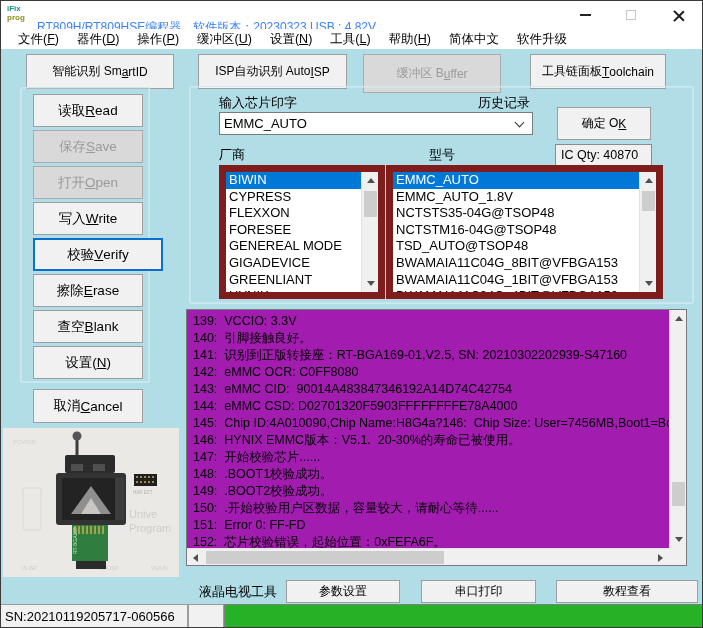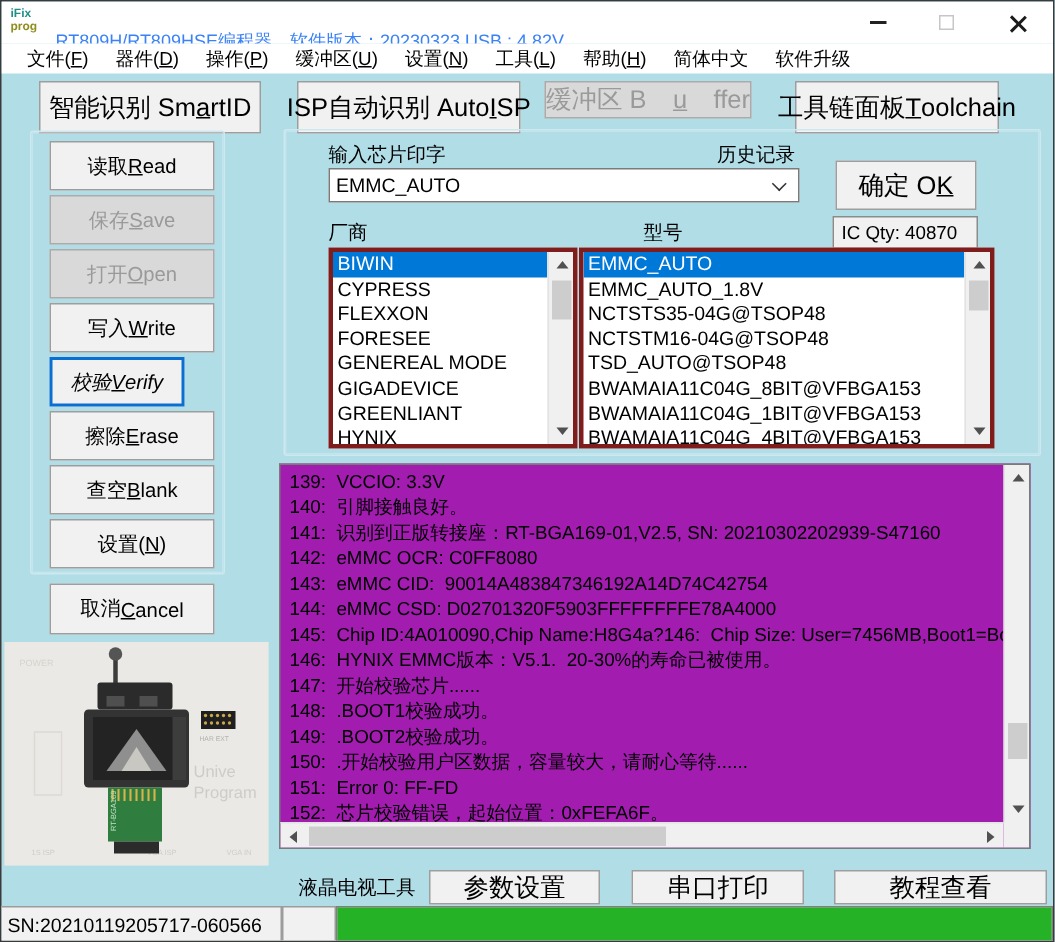--- a/index.html
+++ b/index.html
@@ -20,38 +20,38 @@
   .close-glyph { position:relative; width:12px; height:12px; }
   .close-glyph::before, .close-glyph::after { content:""; position:absolute; left:5px; top:0; width:1.6px; height:14px; background:#1a1a1a; }
   .close-glyph::before { transform:rotate(45deg); } .close-glyph::after { transform:rotate(-45deg); }
 
   
   .menubar { position:absolute; left:0; top:28px; width:100%; height:20px; background:#ffffff; font-size:12.5px; display:flex; align-items:center; padding-left:8px; }
   .mi { padding:0 9px; white-space:nowrap; color:#000; }
   .u { text-decoration:underline; }
 
   
-  .btn { position:absolute; background:#f1f1f1; border:1px solid #9e9e9e; font-size:17px; color:#000; display:flex; align-items:center; justify-content:center; white-space:nowrap; cursor:default; }
+  .btn { position:absolute; background:#f1f1f1; border:1px solid #9e9e9e; font-size:12px; color:#000; display:flex; align-items:center; justify-content:center; white-space:nowrap; cursor:default; }
   .btn.big { font-size:13.5px; }
   .btn.disabled { background:#d9d9d9; color:#9a9a9a; border-color:#ababab; }
   .btn.focused { border:2px solid #0b6fd1; }
 
   .groupbox { position:absolute; border:1px solid #cde8ef; border-radius:2px; box-shadow:0 0 0 1px rgba(255,255,255,0.25) inset; }
 
   .lab { position:absolute; font-size:13px; color:#000; white-space:nowrap; }
 
   
   .combo { position:absolute; background:#fff; border:1px solid #7a7a7a; display:flex; align-items:center; }
   .combo .val { flex:1; font-size:13px; padding-left:4px; white-space:nowrap; overflow:hidden; }
   .chev { width:7px; height:7px; border-right:1.6px solid #333; border-bottom:1.6px solid #333; transform:rotate(45deg); margin-right:9px; margin-top:-3px; }
 
   .sunken { position:absolute; background:#f1f1f1; border:1px solid #8b8b8b; font-size:12.5px; display:flex; align-items:center; padding-left:5px; }
 
   
-  .list { position:absolute; background:#fff; border:3px solid #7f1d1d; overflow:hidden; }
+  .list { position:absolute; background:#fff; border:7px solid #7f1d1d; overflow:hidden; }
   .list-inner { position:absolute; left:0; top:0; right:17px; bottom:0; overflow:hidden; }
   .li { height:16.6px; line-height:16.6px; font-size:13px; padding-left:3px; white-space:nowrap; color:#000; }
   .li.sel { background:#0078d7; color:#fff; }
 
   
   .sb-v { position:absolute; top:0; right:0; bottom:0; width:17px; background:#f0f0f0; border-left:1px solid #e2e2e2; }
   .sb-h { position:absolute; left:0; right:17px; bottom:0; height:17px; background:#f0f0f0; border-top:1px solid #e2e2e2; }
   .sb-btn { position:absolute; width:17px; height:17px; display:flex; align-items:center; justify-content:center; }
   .sb-v .top { top:0; left:0; } .sb-v .bot { bottom:0; left:0; }
   .sb-h .lft { left:0; top:0; } .sb-h .rgt { right:0; top:0; }
@@ -116,21 +116,21 @@
   <div class="btn" style="left:25px; top:53px; width:148px; height:35px;">
       <span>智能识别 Sm</span>
       <span class="u">a</span>
       <span>rtID</span>
     </div>
   <div class="btn" style="left:197px; top:53px; width:149px; height:35px;">
       <span>ISP自动识别 Auto</span>
       <span class="u">I</span>
       <span>SP</span>
     </div>
-  <div class="btn disabled" style="left:362px; top:53px; width:138px; height:25px;justify-content:space-between;">
+  <div class="btn disabled" style="left:362px; top:53px; width:138px; height:39px;">
       <span>缓冲区 B</span>
       <span class="u">u</span>
       <span>ffer</span>
     </div>
   <div class="btn" style="left:529px; top:53px; width:136px; height:35px;">
       <span>工具链面板 </span>
       <span class="u">T</span>
       <span>oolchain</span>
     </div>
 
@@ -148,21 +148,21 @@
   <div class="btn big disabled" style="left:32px; top:165px; width:110px; height:33px;">
       <span>打开 </span>
       <span class="u">O</span>
       <span>pen</span>
     </div>
   <div class="btn big" style="left:32px; top:201px; width:110px; height:33px;">
       <span>写入 </span>
       <span class="u">W</span>
       <span>rite</span>
     </div>
-  <div class="btn big focused" style="left:32px; top:237px; width:90px; height:33px;font-style:italic;">
+  <div class="btn big focused" style="left:32px; top:237px; width:130px; height:33px;">
       <span>校验 </span>
       <span class="u">V</span>
       <span>erify</span>
     </div>
   <div class="btn big" style="left:32px; top:273px; width:110px; height:33px;">
       <span>擦除 </span>
       <span class="u">E</span>
       <span>rase</span>
     </div>
   <div class="btn big" style="left:32px; top:309px; width:110px; height:33px;">

